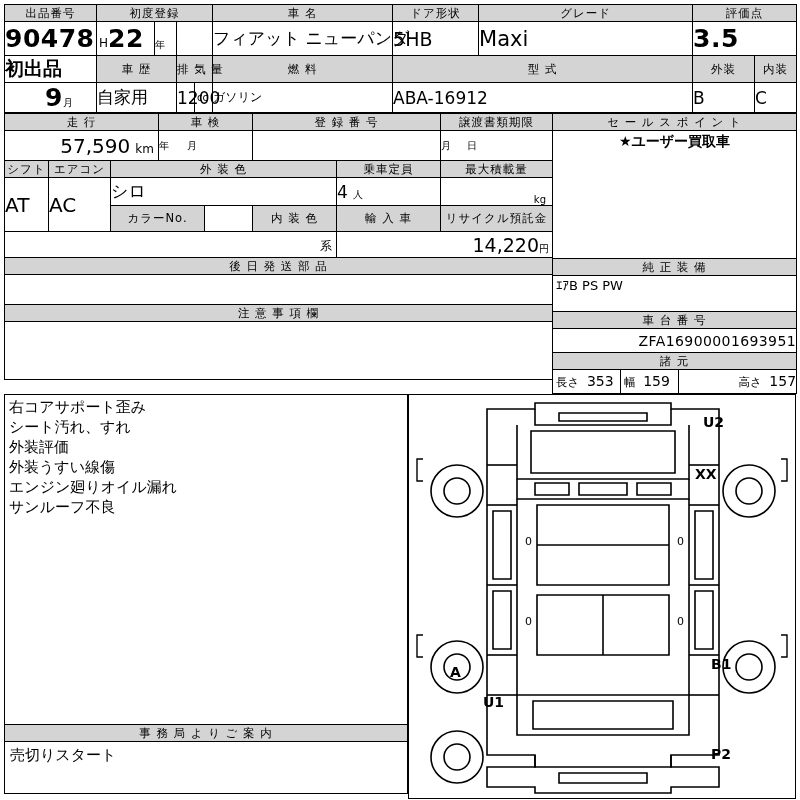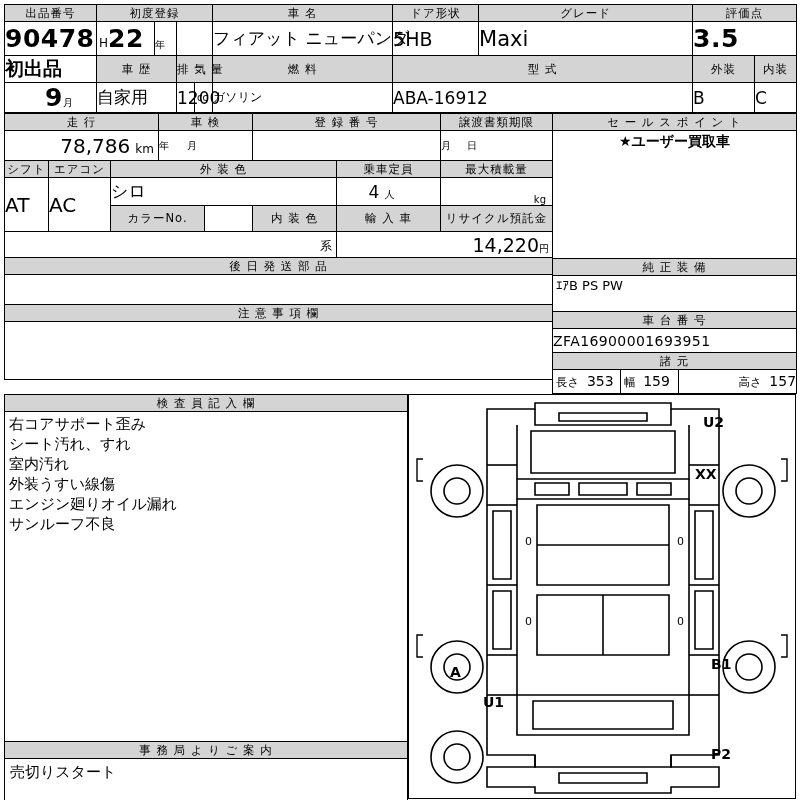--- a/index.html
+++ b/index.html
@@ -67,21 +67,21 @@
     white-space:nowrap;
   }
   .equip {
     font-size:13px;
     padding:2px 3px;
     text-align:left;
     white-space:nowrap;
   }
   .chassis {
     font-size:14px;
-    text-align:left;
+    text-align:right;
     letter-spacing:0.4px;
     white-space:nowrap;
   }
   .office {
     font-size:15px;
     padding:4px 5px;
     text-align:left;
   }
   .vlabel { font-size:11.5px; }
 </style>
@@ -173,21 +173,21 @@
           </colgroup>
           <tbody>
                 <tr>
             <td class="hdr" colspan="3">走 行</td>
             <td class="hdr" colspan="2">車 検</td>
             <td class="hdr" colspan="3">登 録 番 号</td>
             <td class="hdr" colspan="2">譲渡書類期限</td>
           </tr>
           <tr style="height:30px">
             <td class="val" colspan="3" style="text-align:right;padding-right:4px">
-              <span style="font-size:20px">78,786</span>
+              <span style="font-size:20px">57,590</span>
               <span class="sm">km</span>
             </td>
             <td class="val xs" colspan="2">
               <span style="margin-right:18px">年</span><span>月</span>
             </td>
             <td class="val" colspan="3"></td>
             <td class="val xs" colspan="2">
               <span style="margin-right:16px">月</span><span>日</span>
             </td>
           </tr>
@@ -195,21 +195,21 @@
             <td class="hdr">シフト</td>
             <td class="hdr">エアコン</td>
             <td class="hdr" colspan="4">外 装 色</td>
             <td class="hdr" colspan="2">乗車定員</td>
             <td class="hdr" colspan="2">最大積載量</td>
           </tr>
           <tr style="height:28px">
             <td class="val" rowspan="2" style="font-size:20px">AT</td>
             <td class="val" rowspan="2" style="font-size:20px">AC</td>
             <td class="val mid" colspan="4">シロ</td>
-            <td class="val" colspan="2" style="text-align:center;padding-right:14px">
+            <td class="val" colspan="2" style="text-align:left;padding-right:14px">
               <span style="font-size:17px">4</span>
               <span class="xs">人</span>
             </td>
             <td class="val xs" colspan="2" style="text-align:right;padding-right:6px;vertical-align:bottom">kg</td>
           </tr>
           <tr style="height:26px">
             <td class="hdr" colspan="2">カラーNo.</td>
             <td class="val"></td>
             <td class="hdr">内 装 色</td>
             <td class="hdr" colspan="2">輸 入 車</td>
@@ -297,29 +297,26 @@
   <table style="border-collapse:collapse;table-layout:fixed;width:792px">
     <colgroup>
         <col style="width:404px">
         <col style="width:388px">
       </colgroup>
     <tbody>
         <tr>
       <td style="vertical-align:top;padding:0">
         <table class="grid" style="width:404px">
           <tbody>
-                <tr>
-                  <td class="hdr">検 査 員 記 入 欄</td>
-                </tr>
           <tr style="height:330px">
             <td style="vertical-align:top">
               <div class="notes">
                 <div>右コアサポート歪み</div>
                 <div>シート汚れ、すれ</div>
-                <div>室内汚れ</div>
+                <div>外装評価</div>
                 <div>外装うすい線傷</div>
                 <div>エンジン廻りオイル漏れ</div>
                 <div>サンルーフ不良</div>
               </div>
             </td>
           </tr>
           <tr>
                   <td class="hdr">事 務 局 よ り ご 案 内</td>
                 </tr>
           <tr style="height:52px">

